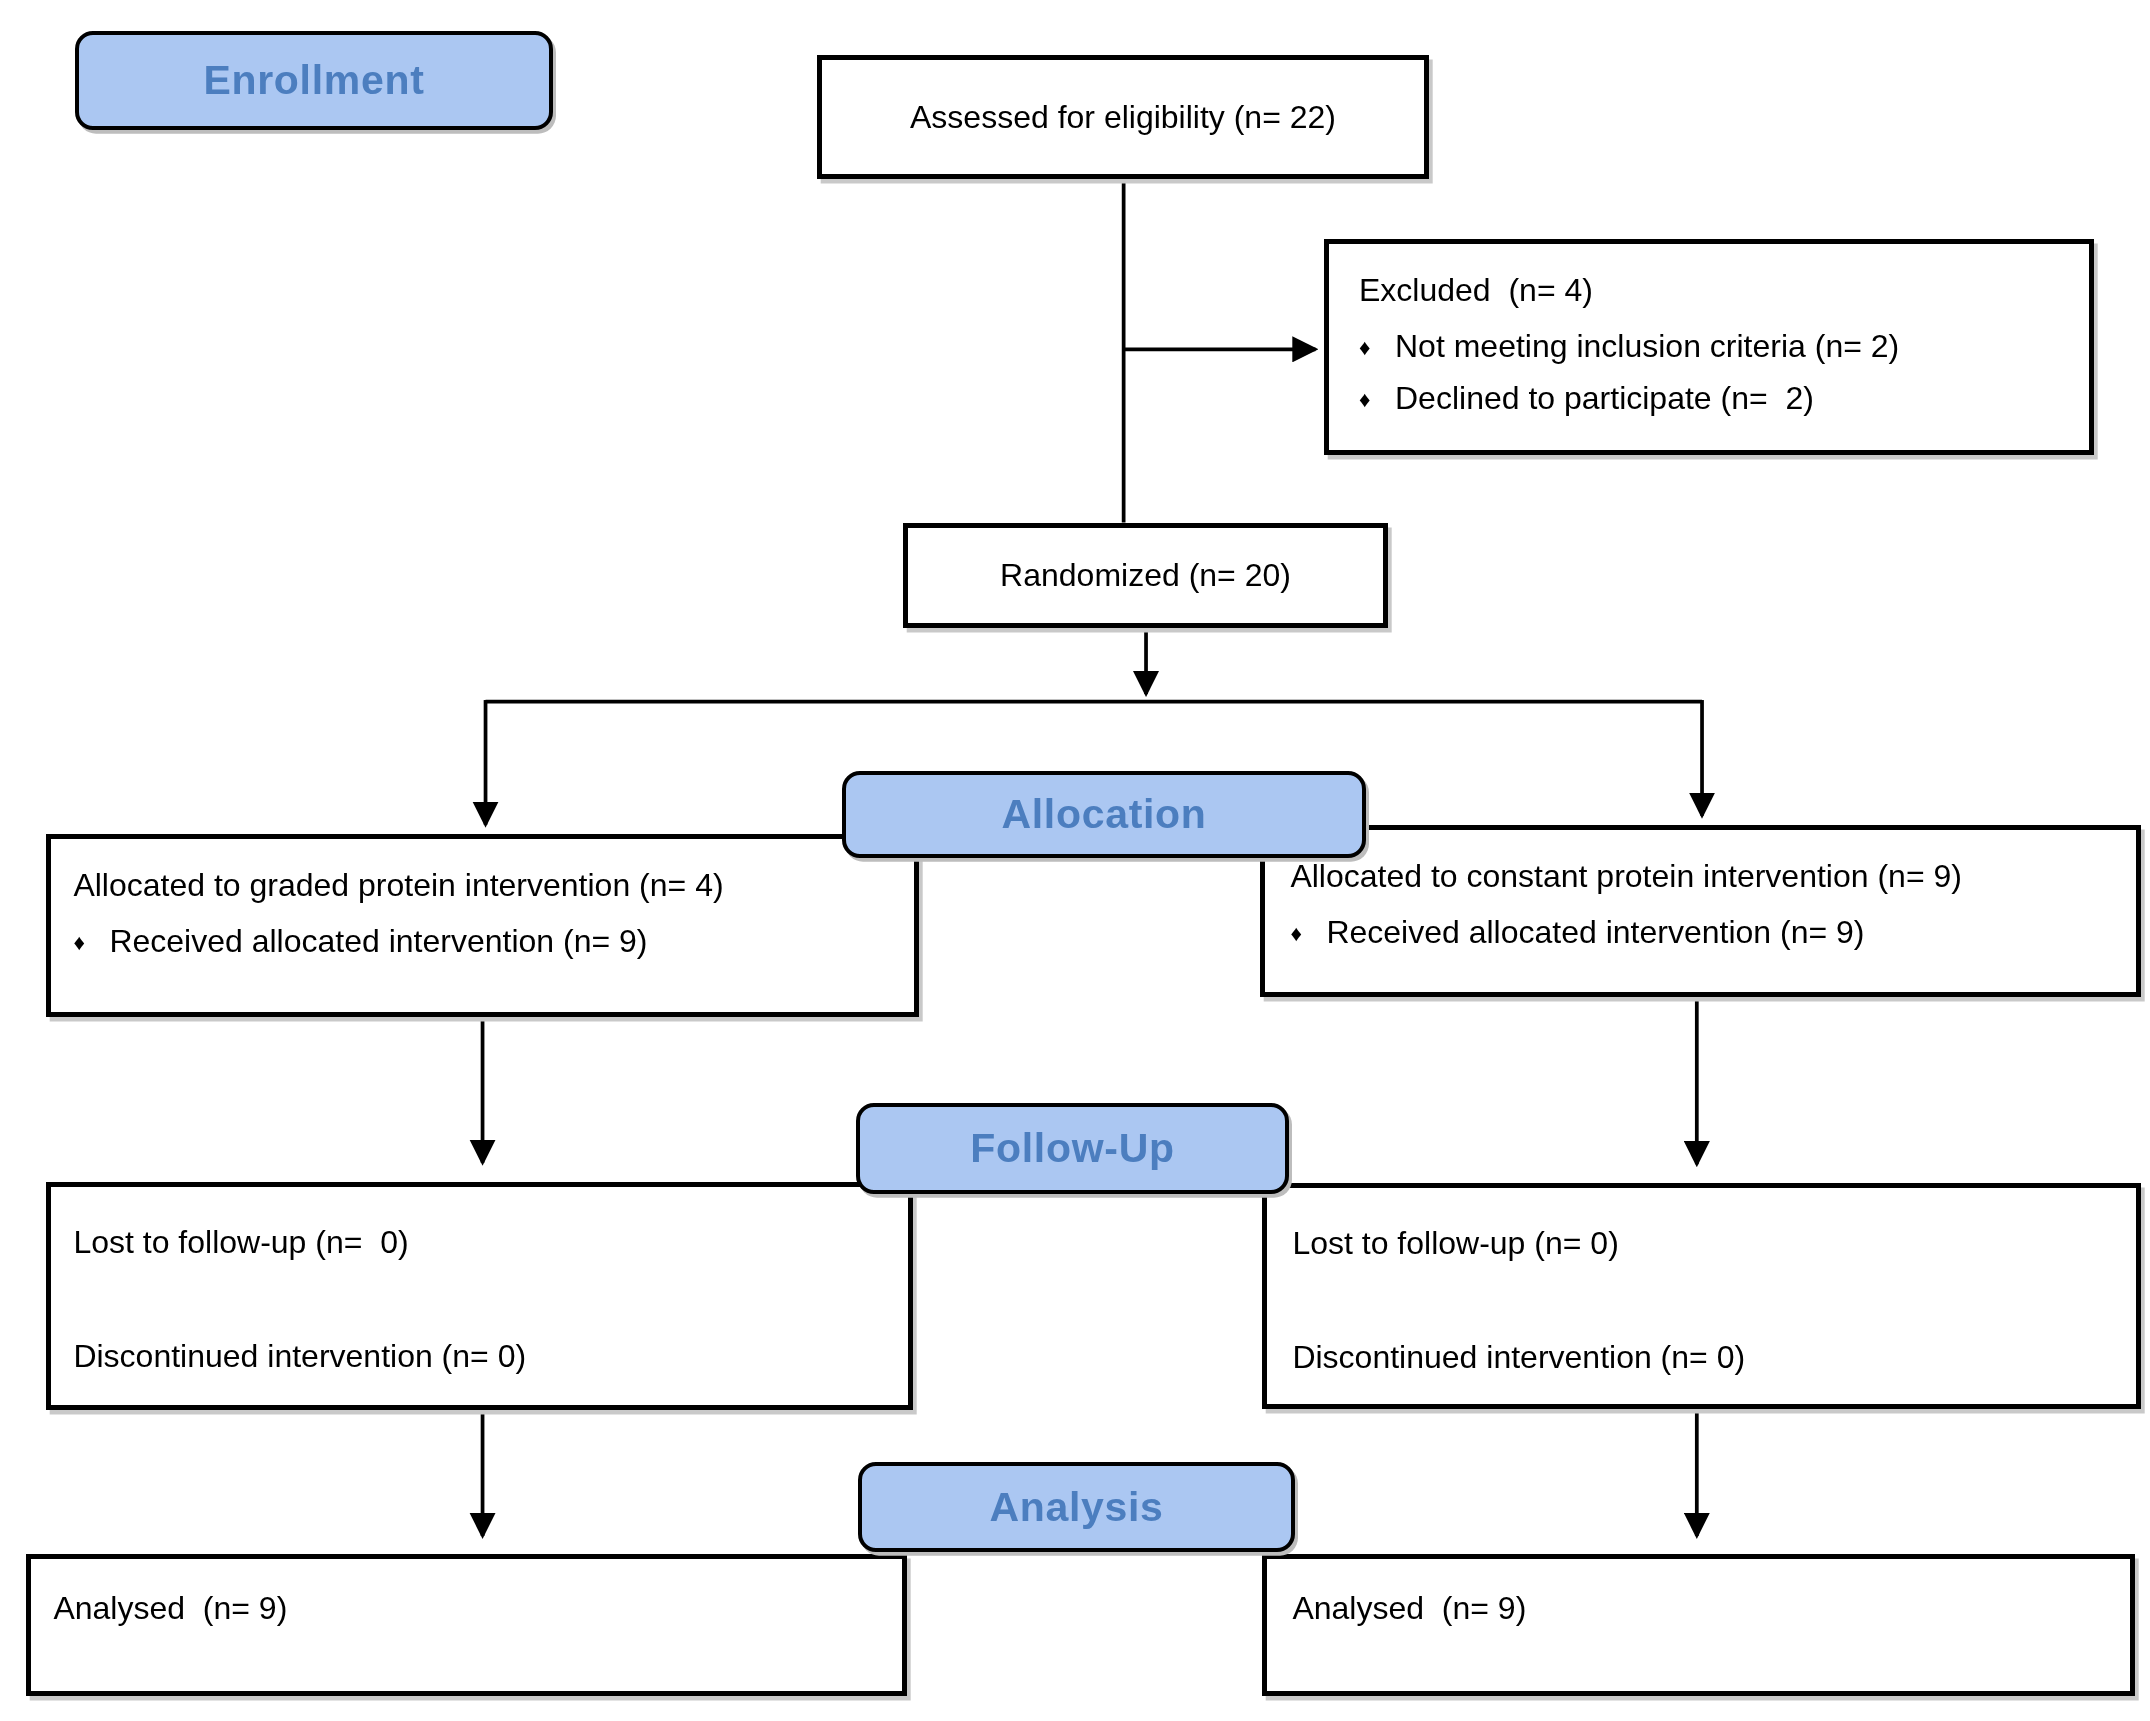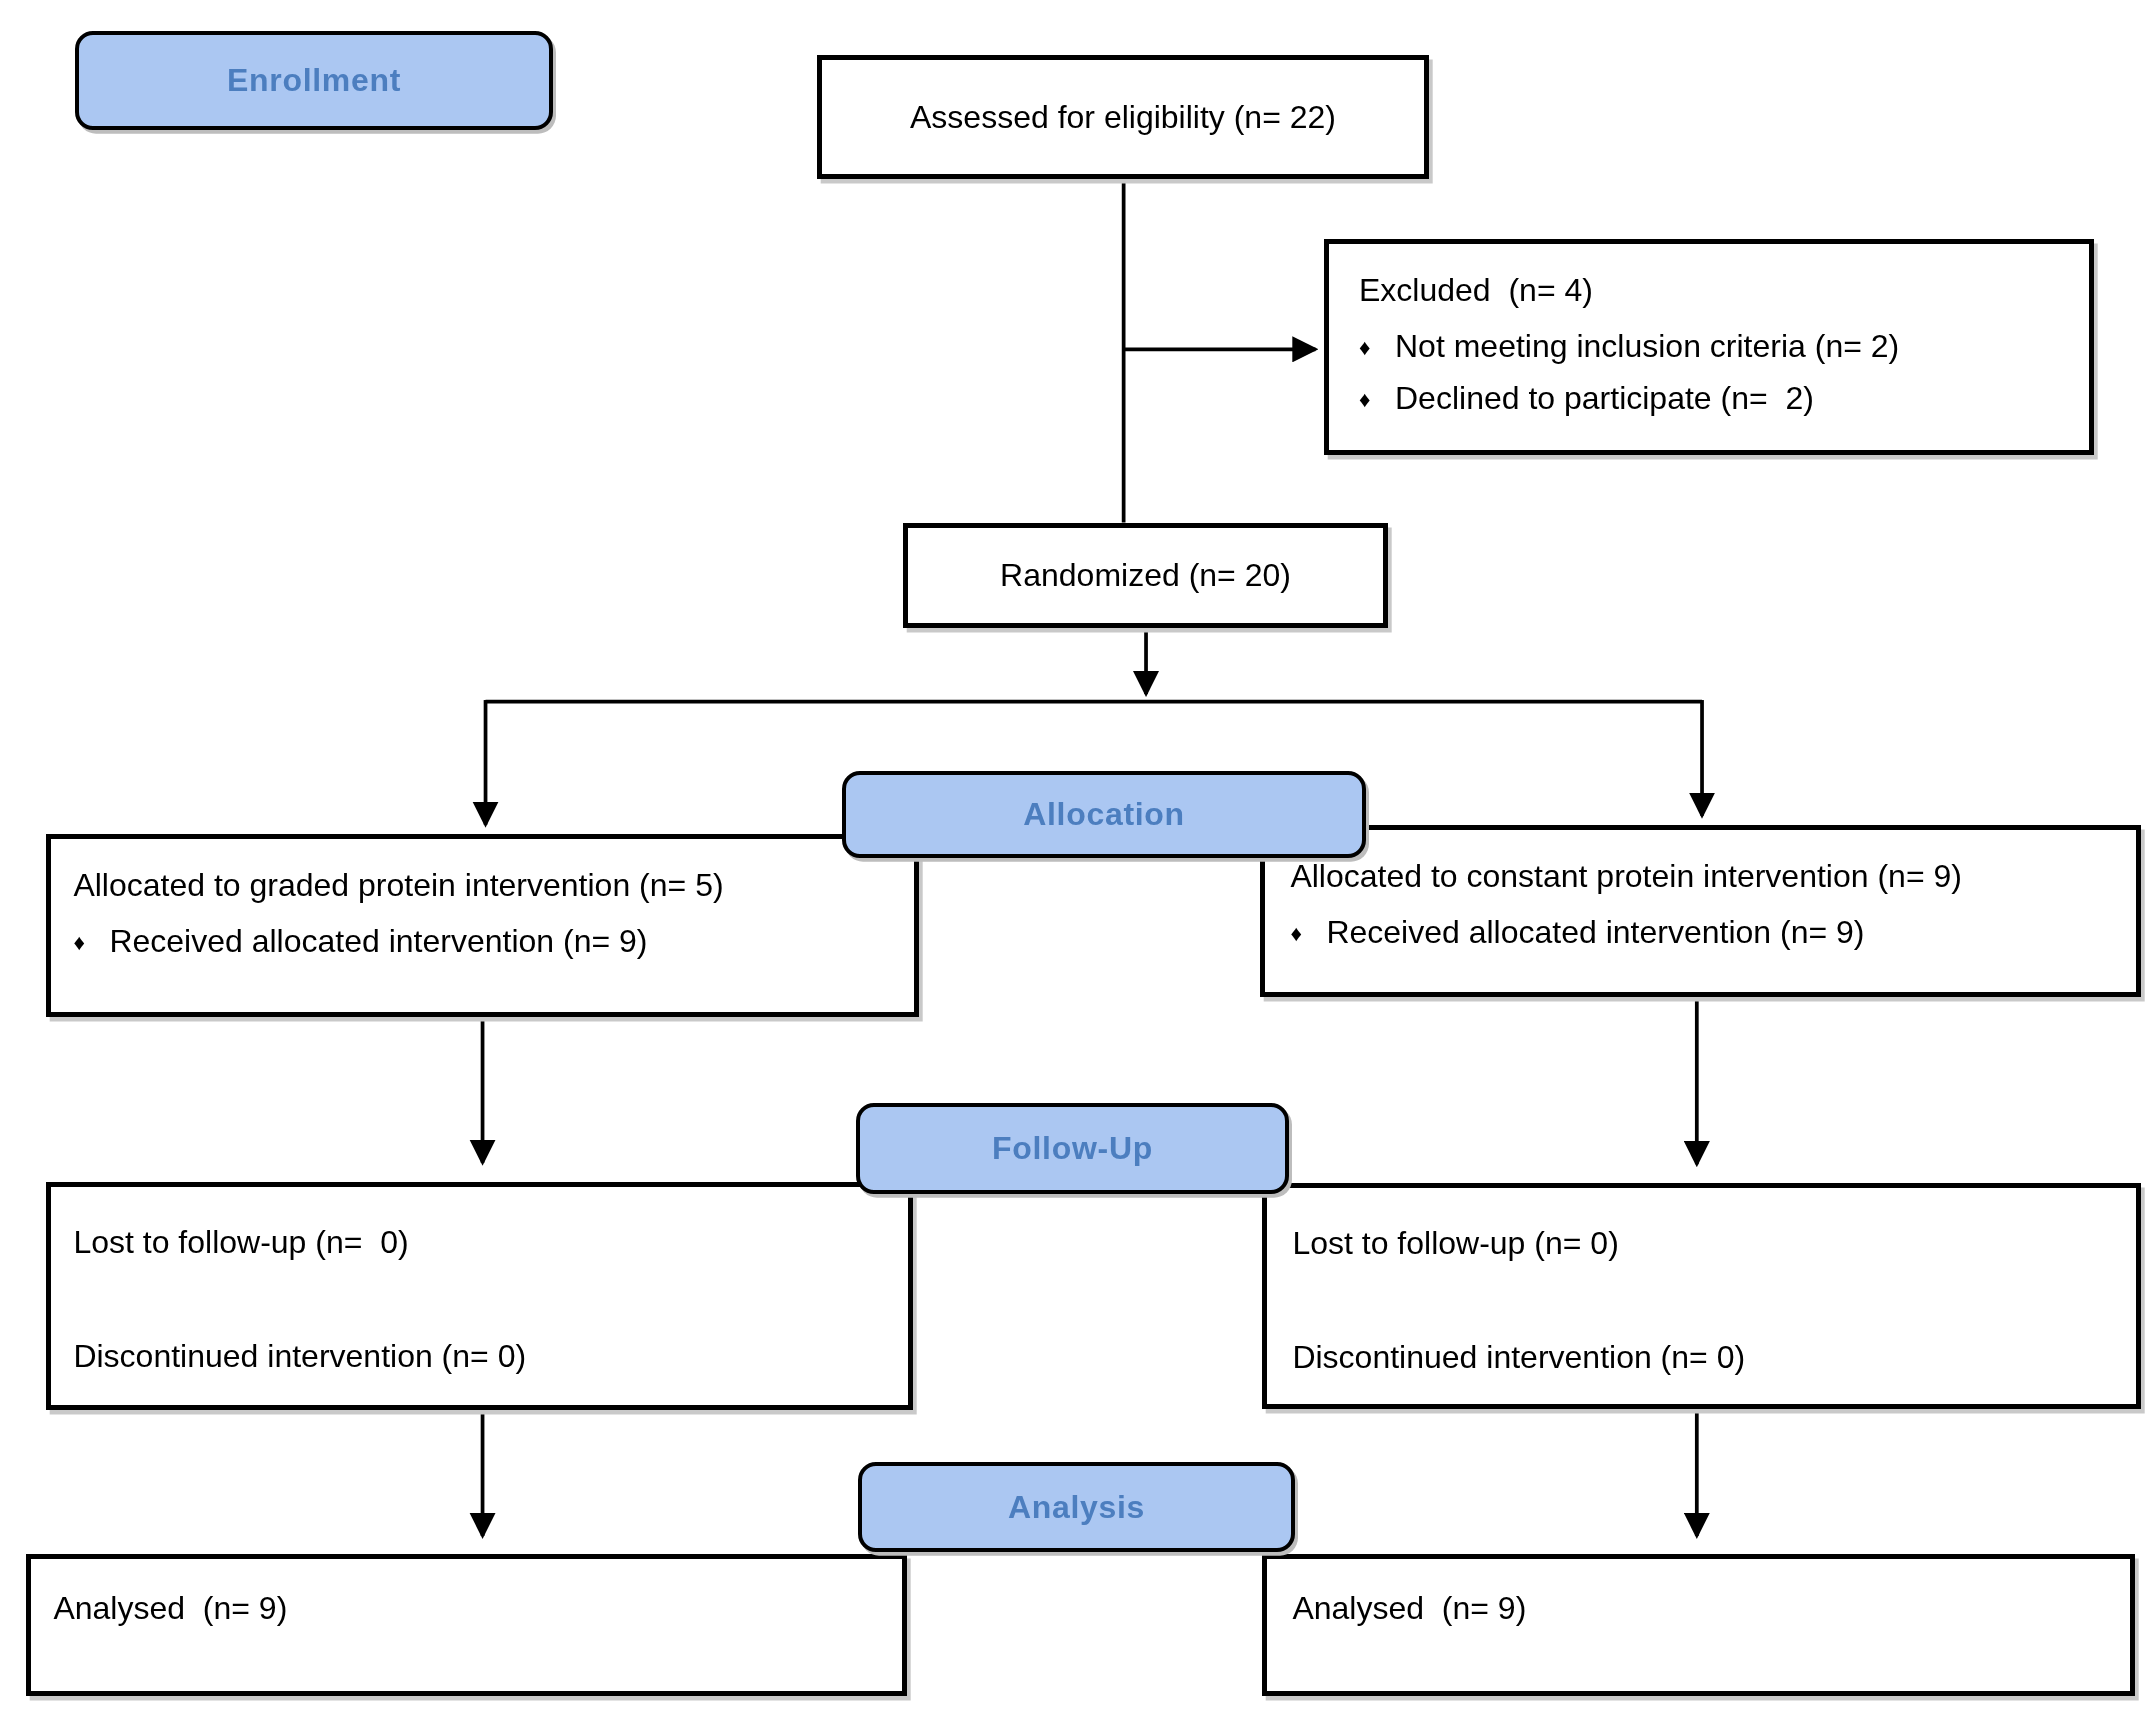--- a/index.html
+++ b/index.html
@@ -43,21 +43,21 @@
   .stage-label {
     position: absolute;
     background: var(--label-fill, #abc7f2);
     border: 4.5px solid #000000;
     border-radius: 18px;
     box-sizing: border-box;
     display: flex;
     align-items: center;
     justify-content: center;
     color: var(--label-text, #4c7ebf);
-    font-size: 32px;
+    font-size: 41px;
     font-weight: bold;
     letter-spacing: 0.7px;
     z-index: 3;
     box-shadow: 3px 3.7px 0 #bdbdbd;
   }
   .pad {
     padding: 27px 21px 8px 30px;
   }
   .line, .bullet-text, .box-text, .title {
     white-space: pre-wrap;
@@ -141,21 +141,21 @@
       <span class="diamond">♦</span>
       <span class="bullet-text">Declined to participate (n=  2)</span>
     </div>
   </div>
 
   <div class="wbox center" style="left:903px; top:523px; width:485px; height:105px;">
     <span class="box-text">Randomized (n= 20)</span>
   </div>
 
   <div class="wbox pad" style="left:46px; top:834px; width:873px; height:183px; padding-left:22.4px;">
-    <div class="title">Allocated to graded protein intervention (n= 5)</div>
+    <div class="title">Allocated to graded protein intervention (n= 4)</div>
     <div class="bullet-row">
       <span class="diamond">♦</span>
       <span class="bullet-text">Received allocated intervention (n= 9)</span>
     </div>
   </div>
 
   <div class="wbox pad" style="left:1260px; top:825px; width:881px; height:172px; padding-left:25.4px;">
     <div class="title">Allocated to constant protein intervention (n= 9)</div>
     <div class="bullet-row">
       <span class="diamond">♦</span>

